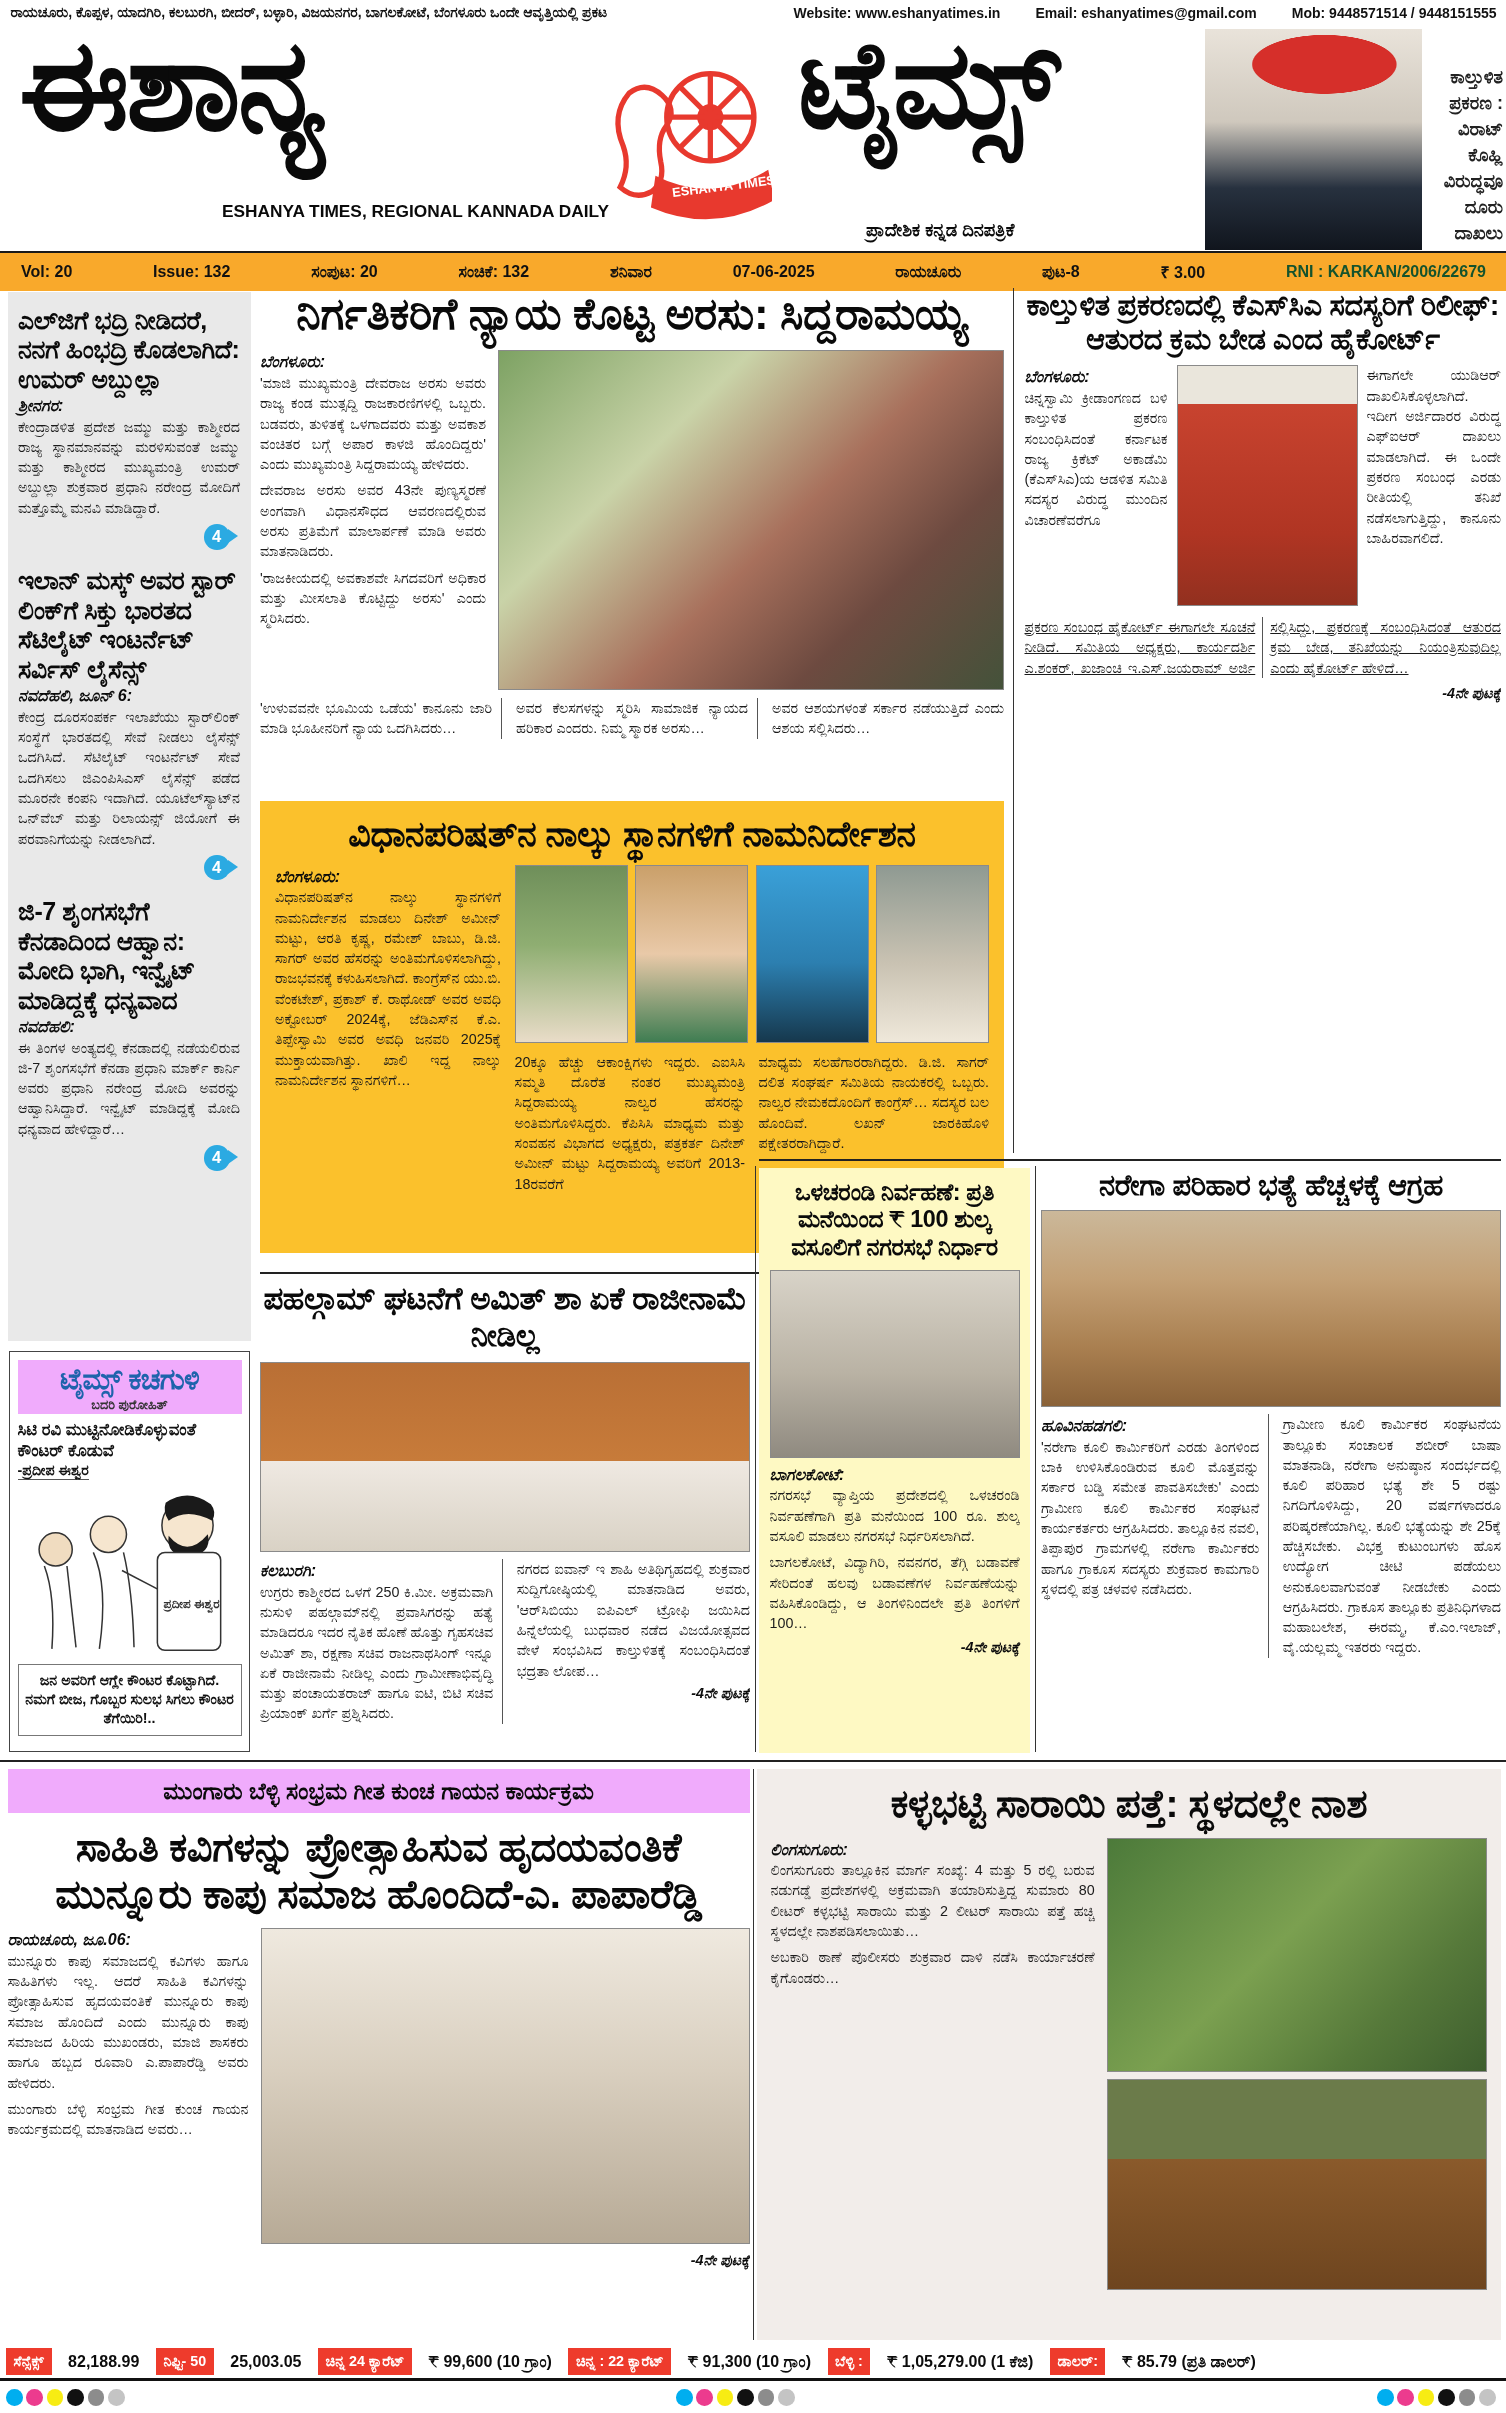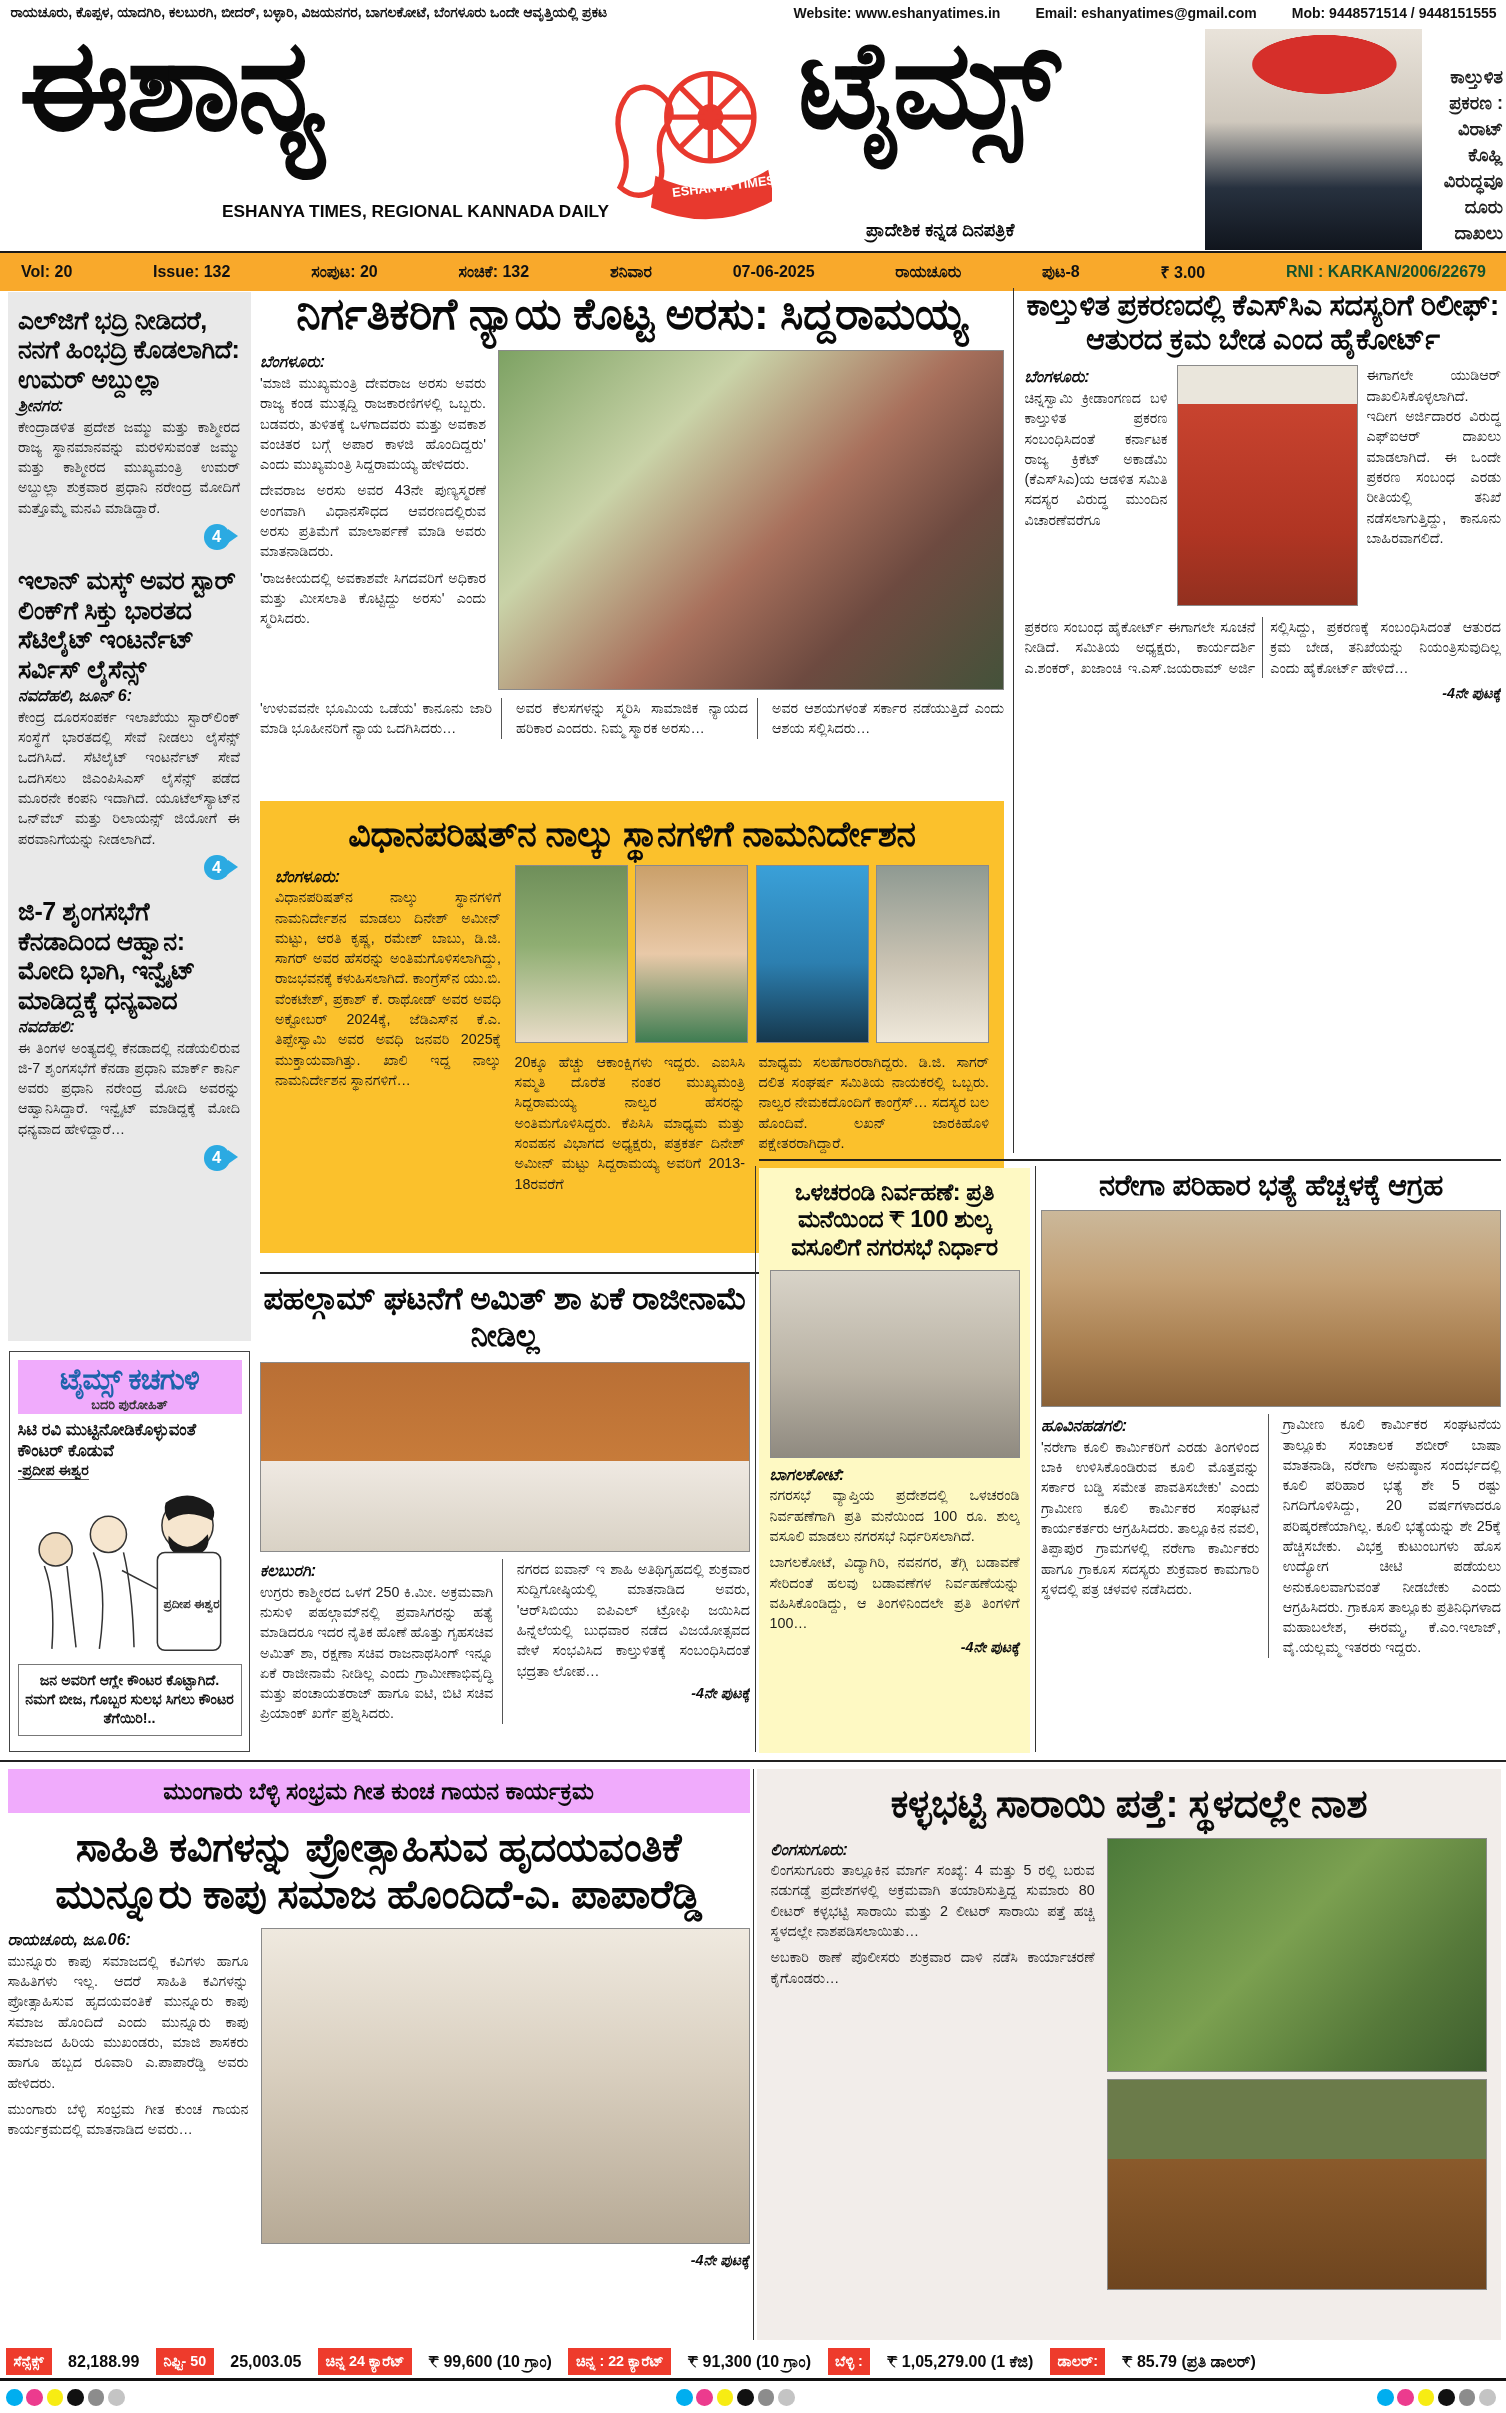--- a/index.html
+++ b/index.html
@@ -6,21 +6,21 @@
   #page{position:relative;width:1507px;height:2413px;background:#ffffff;
         font-family:"Liberation Sans", sans-serif;color:#111;overflow:hidden;}
   .abs{position:absolute;box-sizing:border-box;}
   .hrule{position:absolute;background:#222;height:1.5px;}
   .vrule{position:absolute;background:#333;width:0.8px;}
   .photo{position:relative;border:0.8px solid #8a8a8a;box-sizing:border-box;}
   .dateline{font-weight:bold;font-style:italic;font-size:16px;color:#0c0c0c;margin:3px 0 1.5px 0;}
   .bodytext{font-size:14.3px;line-height:1.42;text-align:justify;color:#1b1b1b;}
   .pgref{font-weight:bold;font-style:italic;font-size:14.3px;text-align:right;color:#0c0c0c;}
   .headline{font-weight:800;color:#0a0a0a;line-height:1.18;letter-spacing:-0.4px;}
-  .cols2{column-count:2;column-gap:15px;column-rule:0.8px solid #555;}
+  .cols2{column-count:2;column-gap:15px;column-rule:0.8px solid #555;text-decoration:underline;}
   .badge{position:relative;display:inline-flex;width:25.6px;height:25.6px;border-radius:50%;
          align-items:center;justify-content:center;color:#fff;font-weight:800;font-size:16.6px;
          --bc:#2BAAE2;background:var(--bc);vertical-align:middle;}
   .badge::after{content:"";position:absolute;right:-8.3px;top:5.3px;border-left:10.5px solid var(--bc);
          border-top:7.5px solid transparent;border-bottom:7.5px solid transparent;}
   .badge.red{--bc:#E8392E;}
   .tick-label{background:#EE3B2C;color:#fff;font-weight:800;font-size:14.3px;padding:5.3px 7.5px;white-space:nowrap;}
   .tick-value{color:#0c0c0c;font-weight:800;font-size:16px;padding:0 16.6px;white-space:nowrap;}
   .dot{width:16.6px;height:16.6px;border-radius:50%;display:inline-block;margin-right:3.8px;}
   .kicker{background:#f0abfc;display:flex;align-items:center;justify-content:center;

